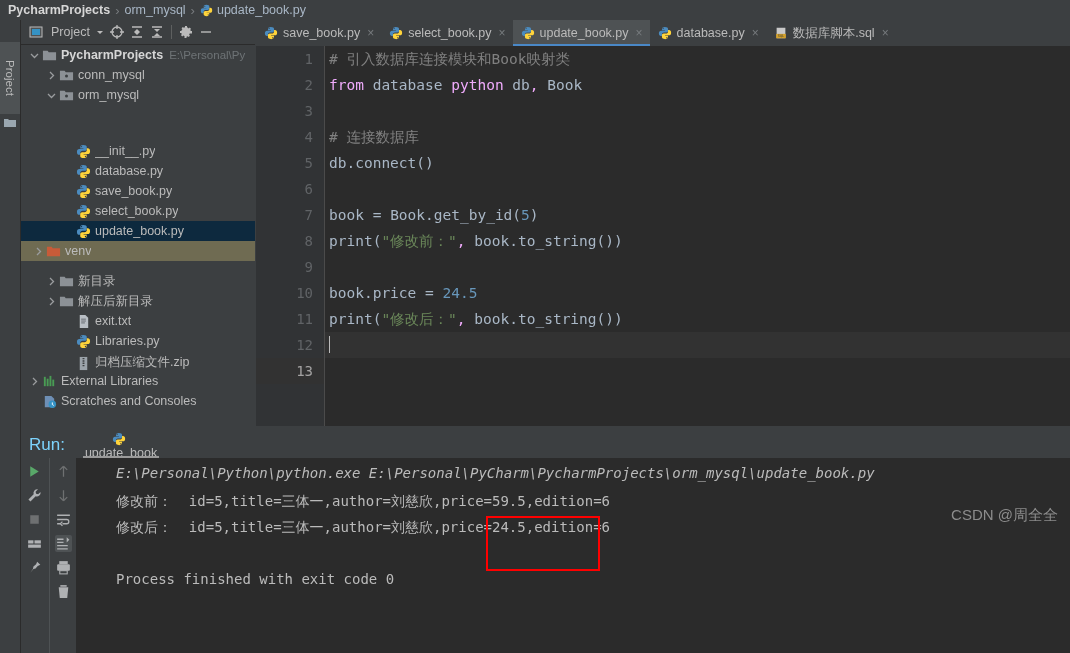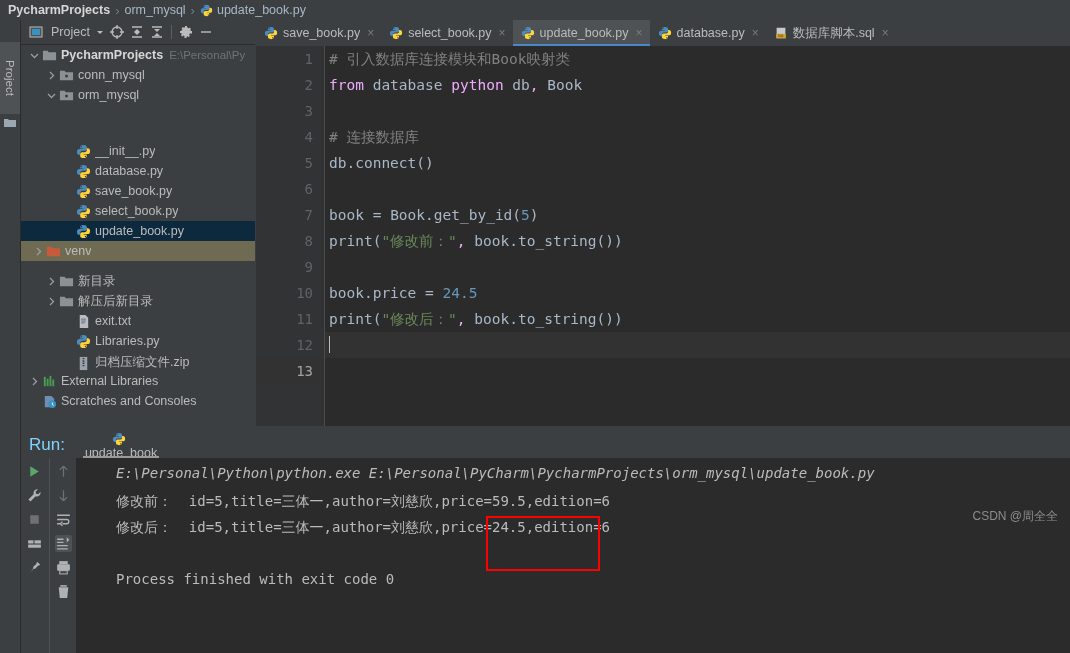--- a/index.html
+++ b/index.html
@@ -164,21 +164,21 @@
     font-size:14px;color:#BBBBBB;white-space:pre;
   }
   .oline.first{height:30px;line-height:30px;font-style:italic;}
 
   .redbox{
     position:absolute;left:410px;top:58px;width:114px;height:55px;
     border:2px solid #FF0000;box-sizing:border-box;pointer-events:none;
   }
 
   .watermark{
-    position:absolute;right:12px;bottom:6px;font-size:12px;color:#8C8C8C;
+    position:absolute;right:12px;bottom:6px;font-size:15px;color:#8C8C8C;
     font-family:"Liberation Sans","DejaVu Sans",sans-serif;
   }
 </style>
 </head>
 <body>
 
 <div class="app">
 
   <div class="breadcrumb">
     <span class="bc-item strong">PycharmProjects</span>

